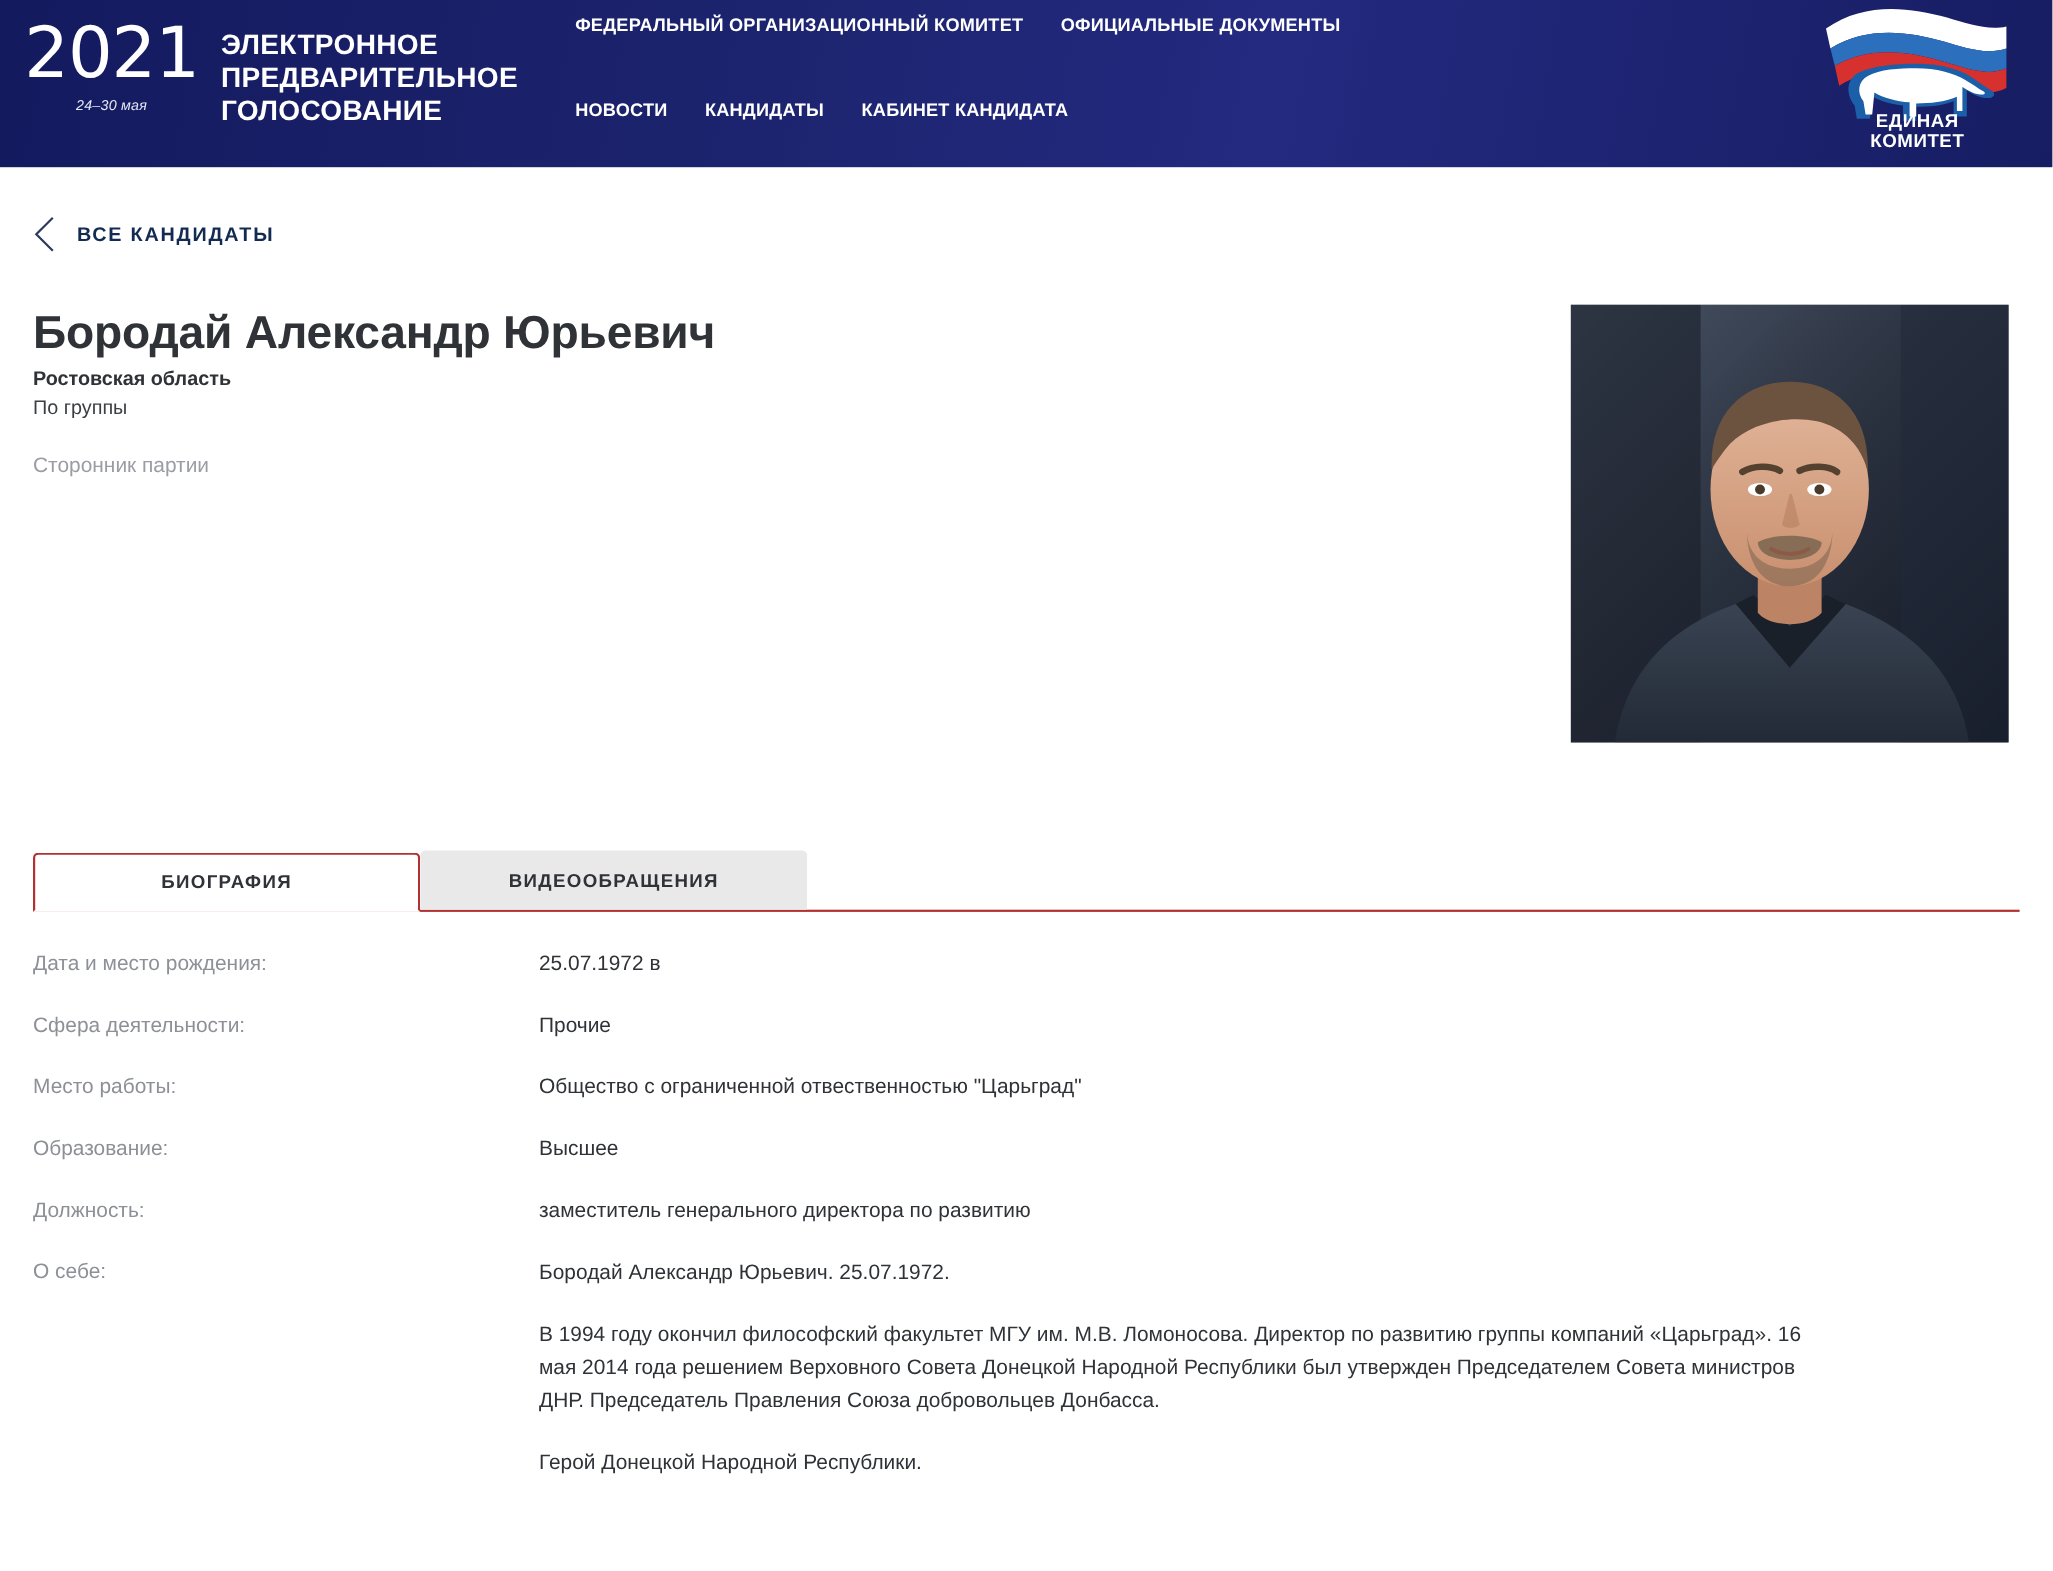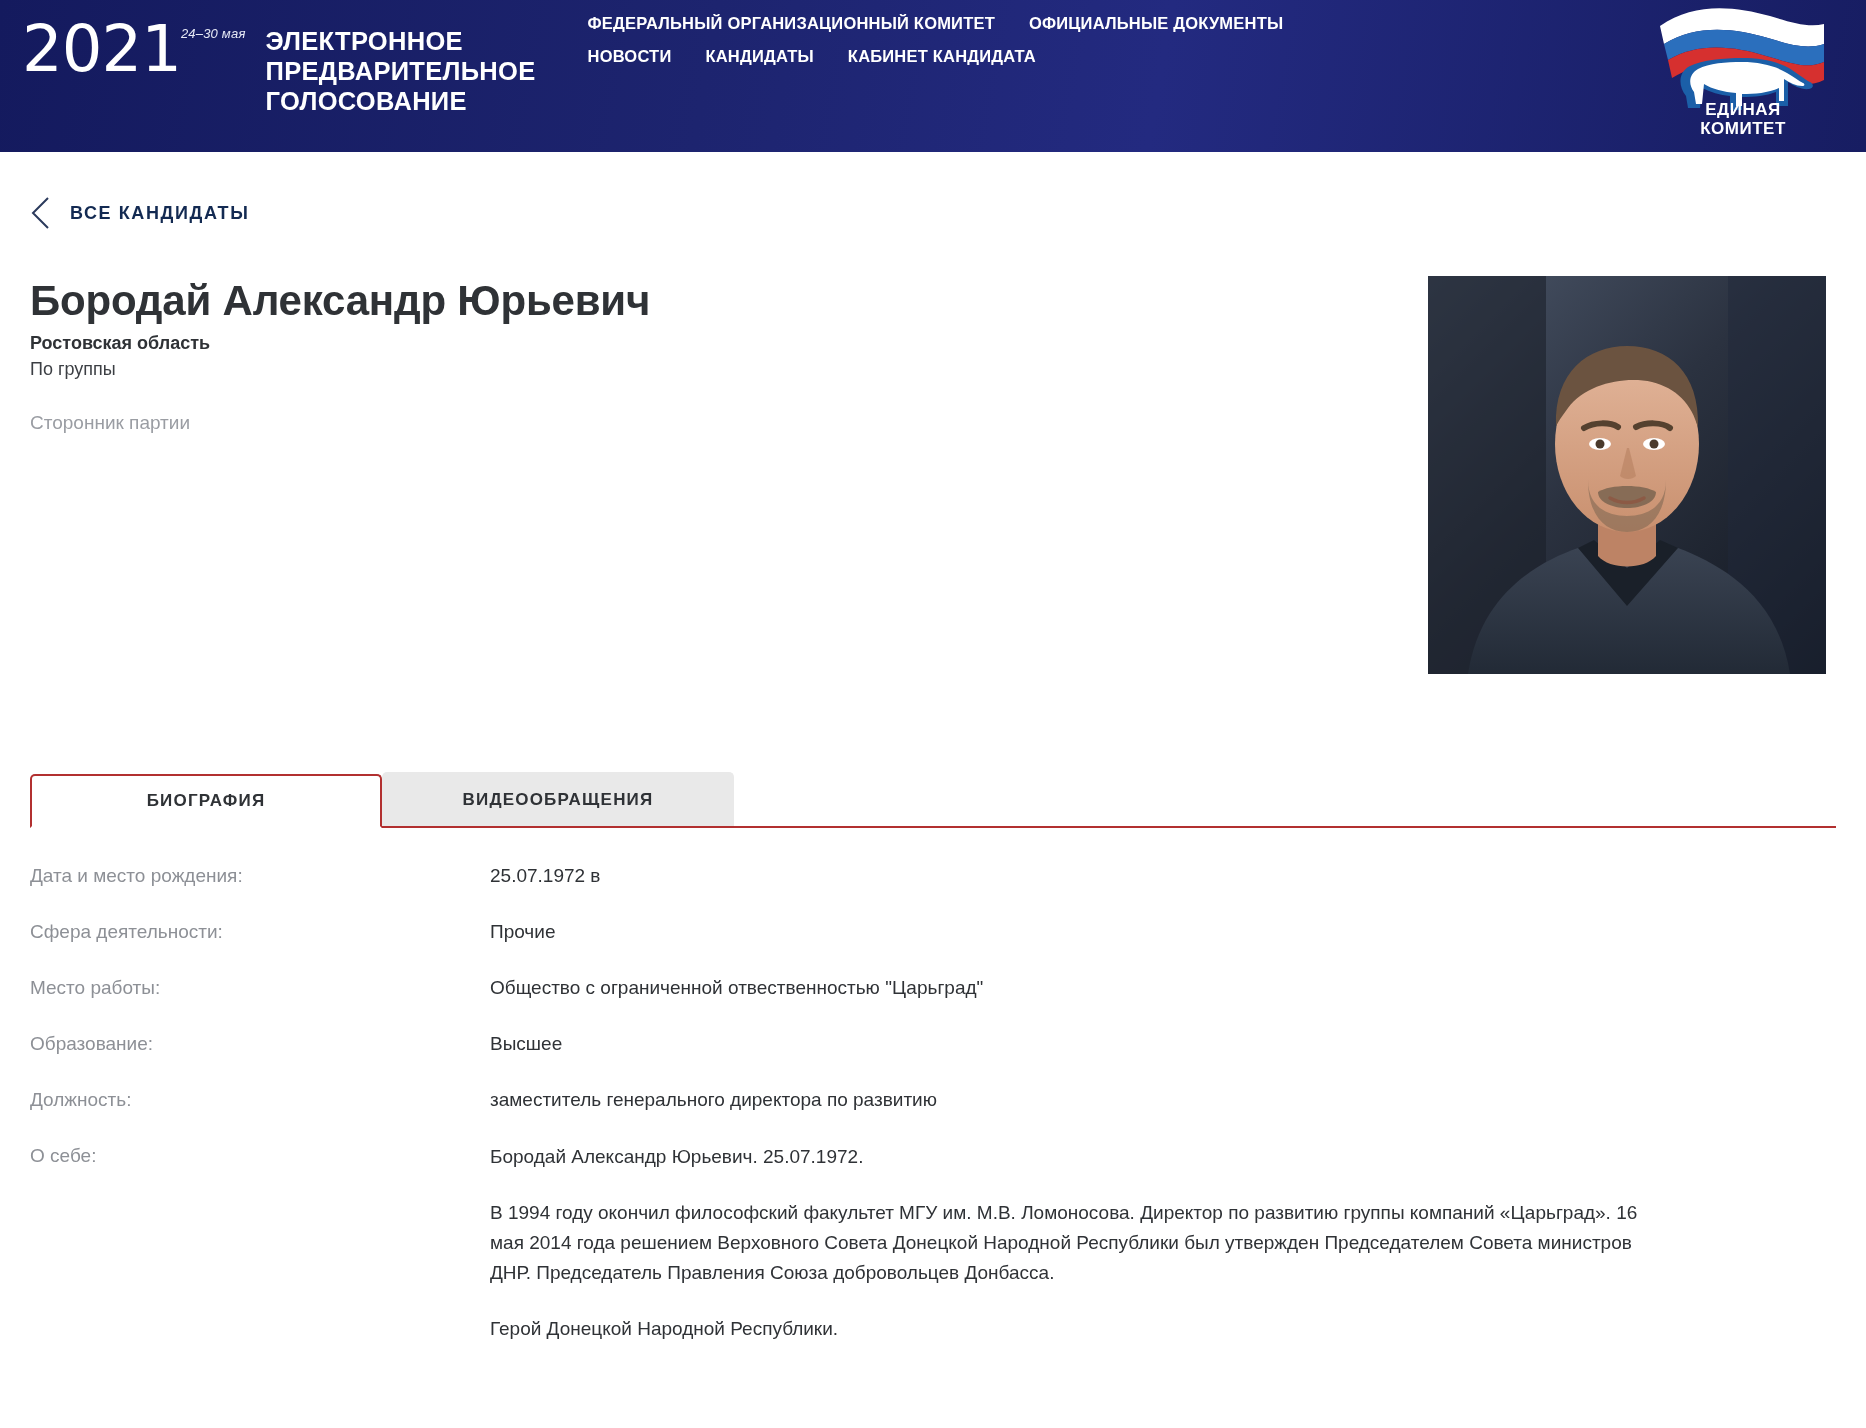--- a/index.html
+++ b/index.html
@@ -35,22 +35,22 @@
 
   
   .brand-lockup {
     display: flex;
     align-items: flex-start;
     padding: 12px 0 0 22px;
     flex: 0 0 auto;
   }
   .brand-year-block {
     display: flex;
-    flex-direction: row;
-    align-items: flex-start;
+    flex-direction: column;
+    align-items: center;
     padding-top: 6px;
   }
   .brand-year {
     font-size: 64px;
     line-height: 62px;
     font-weight: 400;
     color: #ffffff;
     letter-spacing: -1px;
     font-family: "DejaVu Sans", sans-serif;
   }
@@ -76,20 +76,21 @@
   }
   .brand-title span { display: block; white-space: nowrap; }
 
   
   .main-nav {
     flex: 1 1 auto;
     padding: 14px 0 0 52px;
     display: flex;
     flex-direction: column;
     align-items: flex-start;
+    gap: 44px;
   }
   .nav-row {
     display: flex;
     align-items: center;
     margin-bottom: 14px;
   }
   .nav-link {
     color: #ffffff;
     text-decoration: none;
     font-weight: bold;

